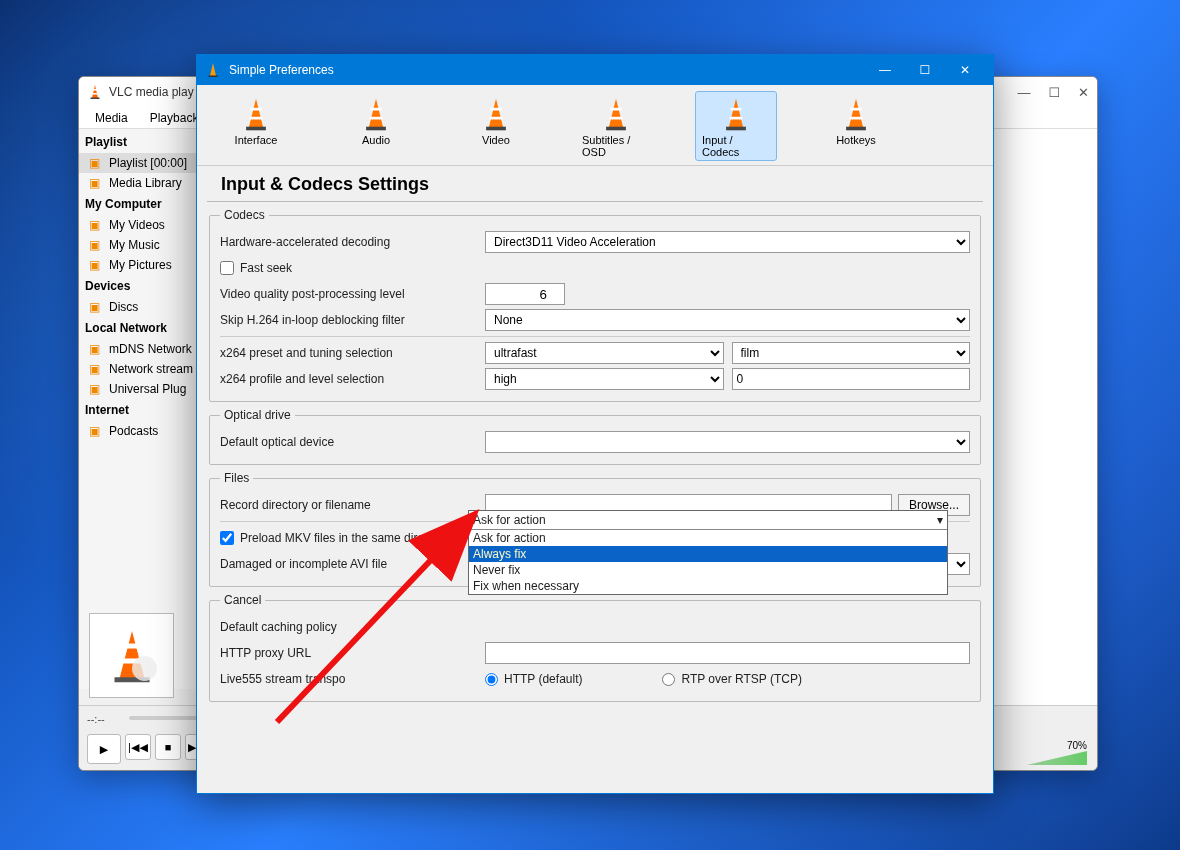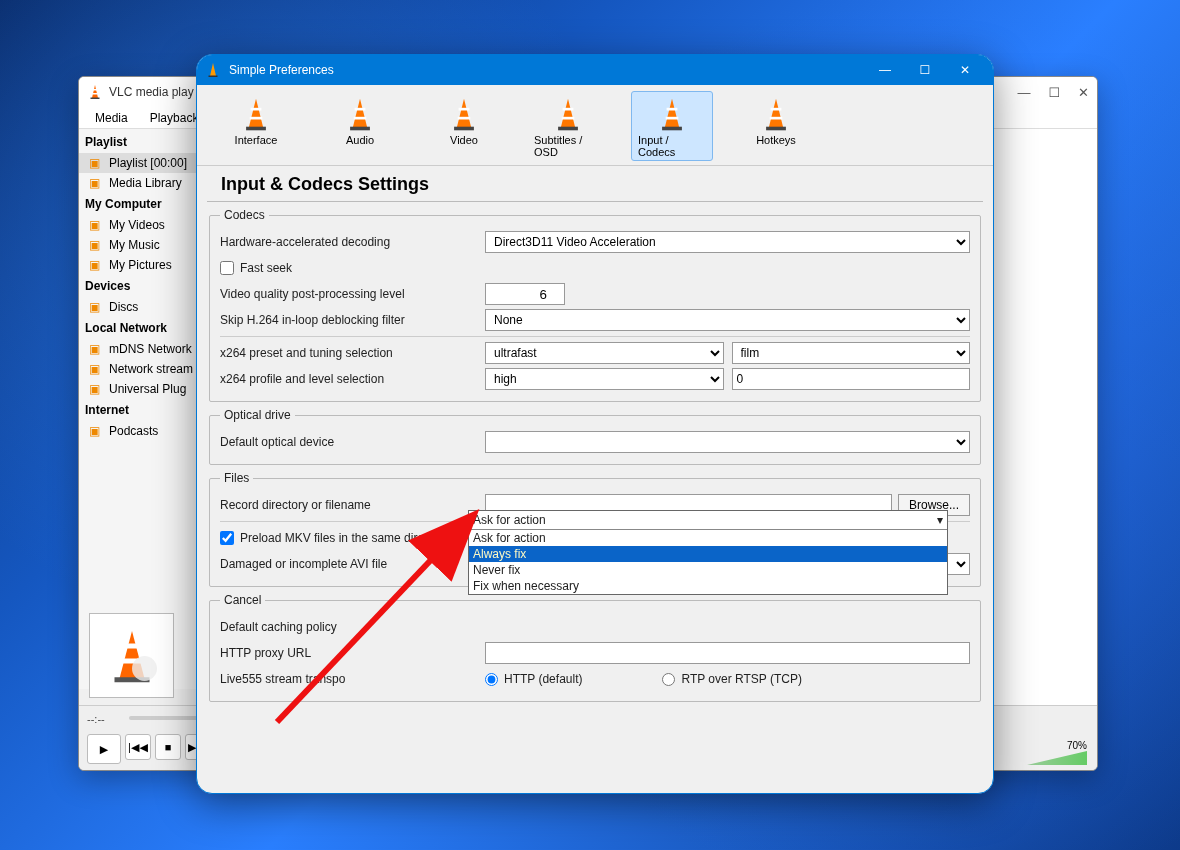--- a/index.html
+++ b/index.html
@@ -25,26 +25,26 @@
 .vlc-main .footer { position:absolute; left:0; right:0; bottom:0; height:65px; background:#efefef; border-top:1px solid #ccc; }
 .vlc-main .time { position:absolute; left:8px; bottom:45px; font-size:11px; color:#444; }
 .vlc-main .slider { position:absolute; left:50px; right:110px; bottom:50px; height:4px; background:#ccc; border-radius:2px; }
 .vlc-main .controls { position:absolute; left:8px; bottom:6px; display:flex; gap:4px; }
 .vlc-main .controls button { width:26px; height:26px; background:#fff; border:1px solid #bbb; border-radius:3px; font-size:11px; display:flex; align-items:center; justify-content:center; }
 .vlc-main .controls button.play { width:34px; height:30px; }
 .vlc-main .vol { position:absolute; right:10px; bottom:8px; width:80px; height:22px; font-size:10px; text-align:right; }
 .vlc-main .vol .tri { width:60px; height:14px; background:linear-gradient(to right,#9c9 0%,#6c6 100%); clip-path:polygon(0 100%,100% 0,100% 100%); margin-left:auto; }
 
 
-.prefs { position: absolute; left: 196px; top: 54px; width: 798px; height: 740px; background:#f0f0f0; border:1px solid #0078d7; border-radius:16px; box-shadow:0 10px 40px rgba(0,0,0,.45); display:flex; flex-direction:column; overflow:hidden; }
+.prefs { position: absolute; left: 196px; top: 54px; width: 798px; height: 740px; background:#f0f0f0; border:1px solid #0078d7; border-radius:0; box-shadow:0 10px 40px rgba(0,0,0,.45); display:flex; flex-direction:column; overflow:hidden; }
 .prefs .titlebar { height:30px; background:#0078d7; color:#fff; display:flex; align-items:center; padding:0 8px; font-size:12px; }
 .prefs .titlebar .cone { width:16px; height:16px; margin-right:8px; }
 .prefs .titlebar .winbtns { margin-left:auto; display:flex; gap:0; }
 .prefs .titlebar .winbtns div { width:40px; height:30px; display:flex; align-items:center; justify-content:center; font-size:12px; }
-.prefs .tabs { display:flex; gap:22px; padding:6px 18px 4px; border-bottom:1px solid #ccc; background:#f0f0f0; }
+.prefs .tabs { display:flex; gap:38px; padding:6px 18px 4px; border-bottom:1px solid #ccc; background:#f0f0f0; }
 .prefs .tab { display:flex; flex-direction:column; align-items:center; font-size:11px; padding:4px 6px 2px; border:1px solid transparent; border-radius:3px; width:82px; }
 .prefs .tab.sel { background:#cde6ff; border-color:#7fb8ef; }
 .prefs .tab .ticon { width:44px; height:38px; display:flex; align-items:center; justify-content:center; }
 .prefs h2 { font-size:18px; font-weight:600; padding:8px 14px 6px; border-bottom:1px solid #bbb; margin:0 10px; }
 .prefs .body { flex:1; overflow:hidden; padding:6px 12px 0; font-size:12px; color:#222; position:relative; }
 fieldset { border:1px solid #bbb; border-radius:2px; margin-bottom:6px; padding:6px 10px 8px; }
 legend { padding:0 4px; font-size:12px; }
 .row { display:flex; align-items:center; min-height:24px; margin:2px 0;gap:15px; }
 .row label.lbl { width:250px; }
 .row .ctrl { flex:1; }

